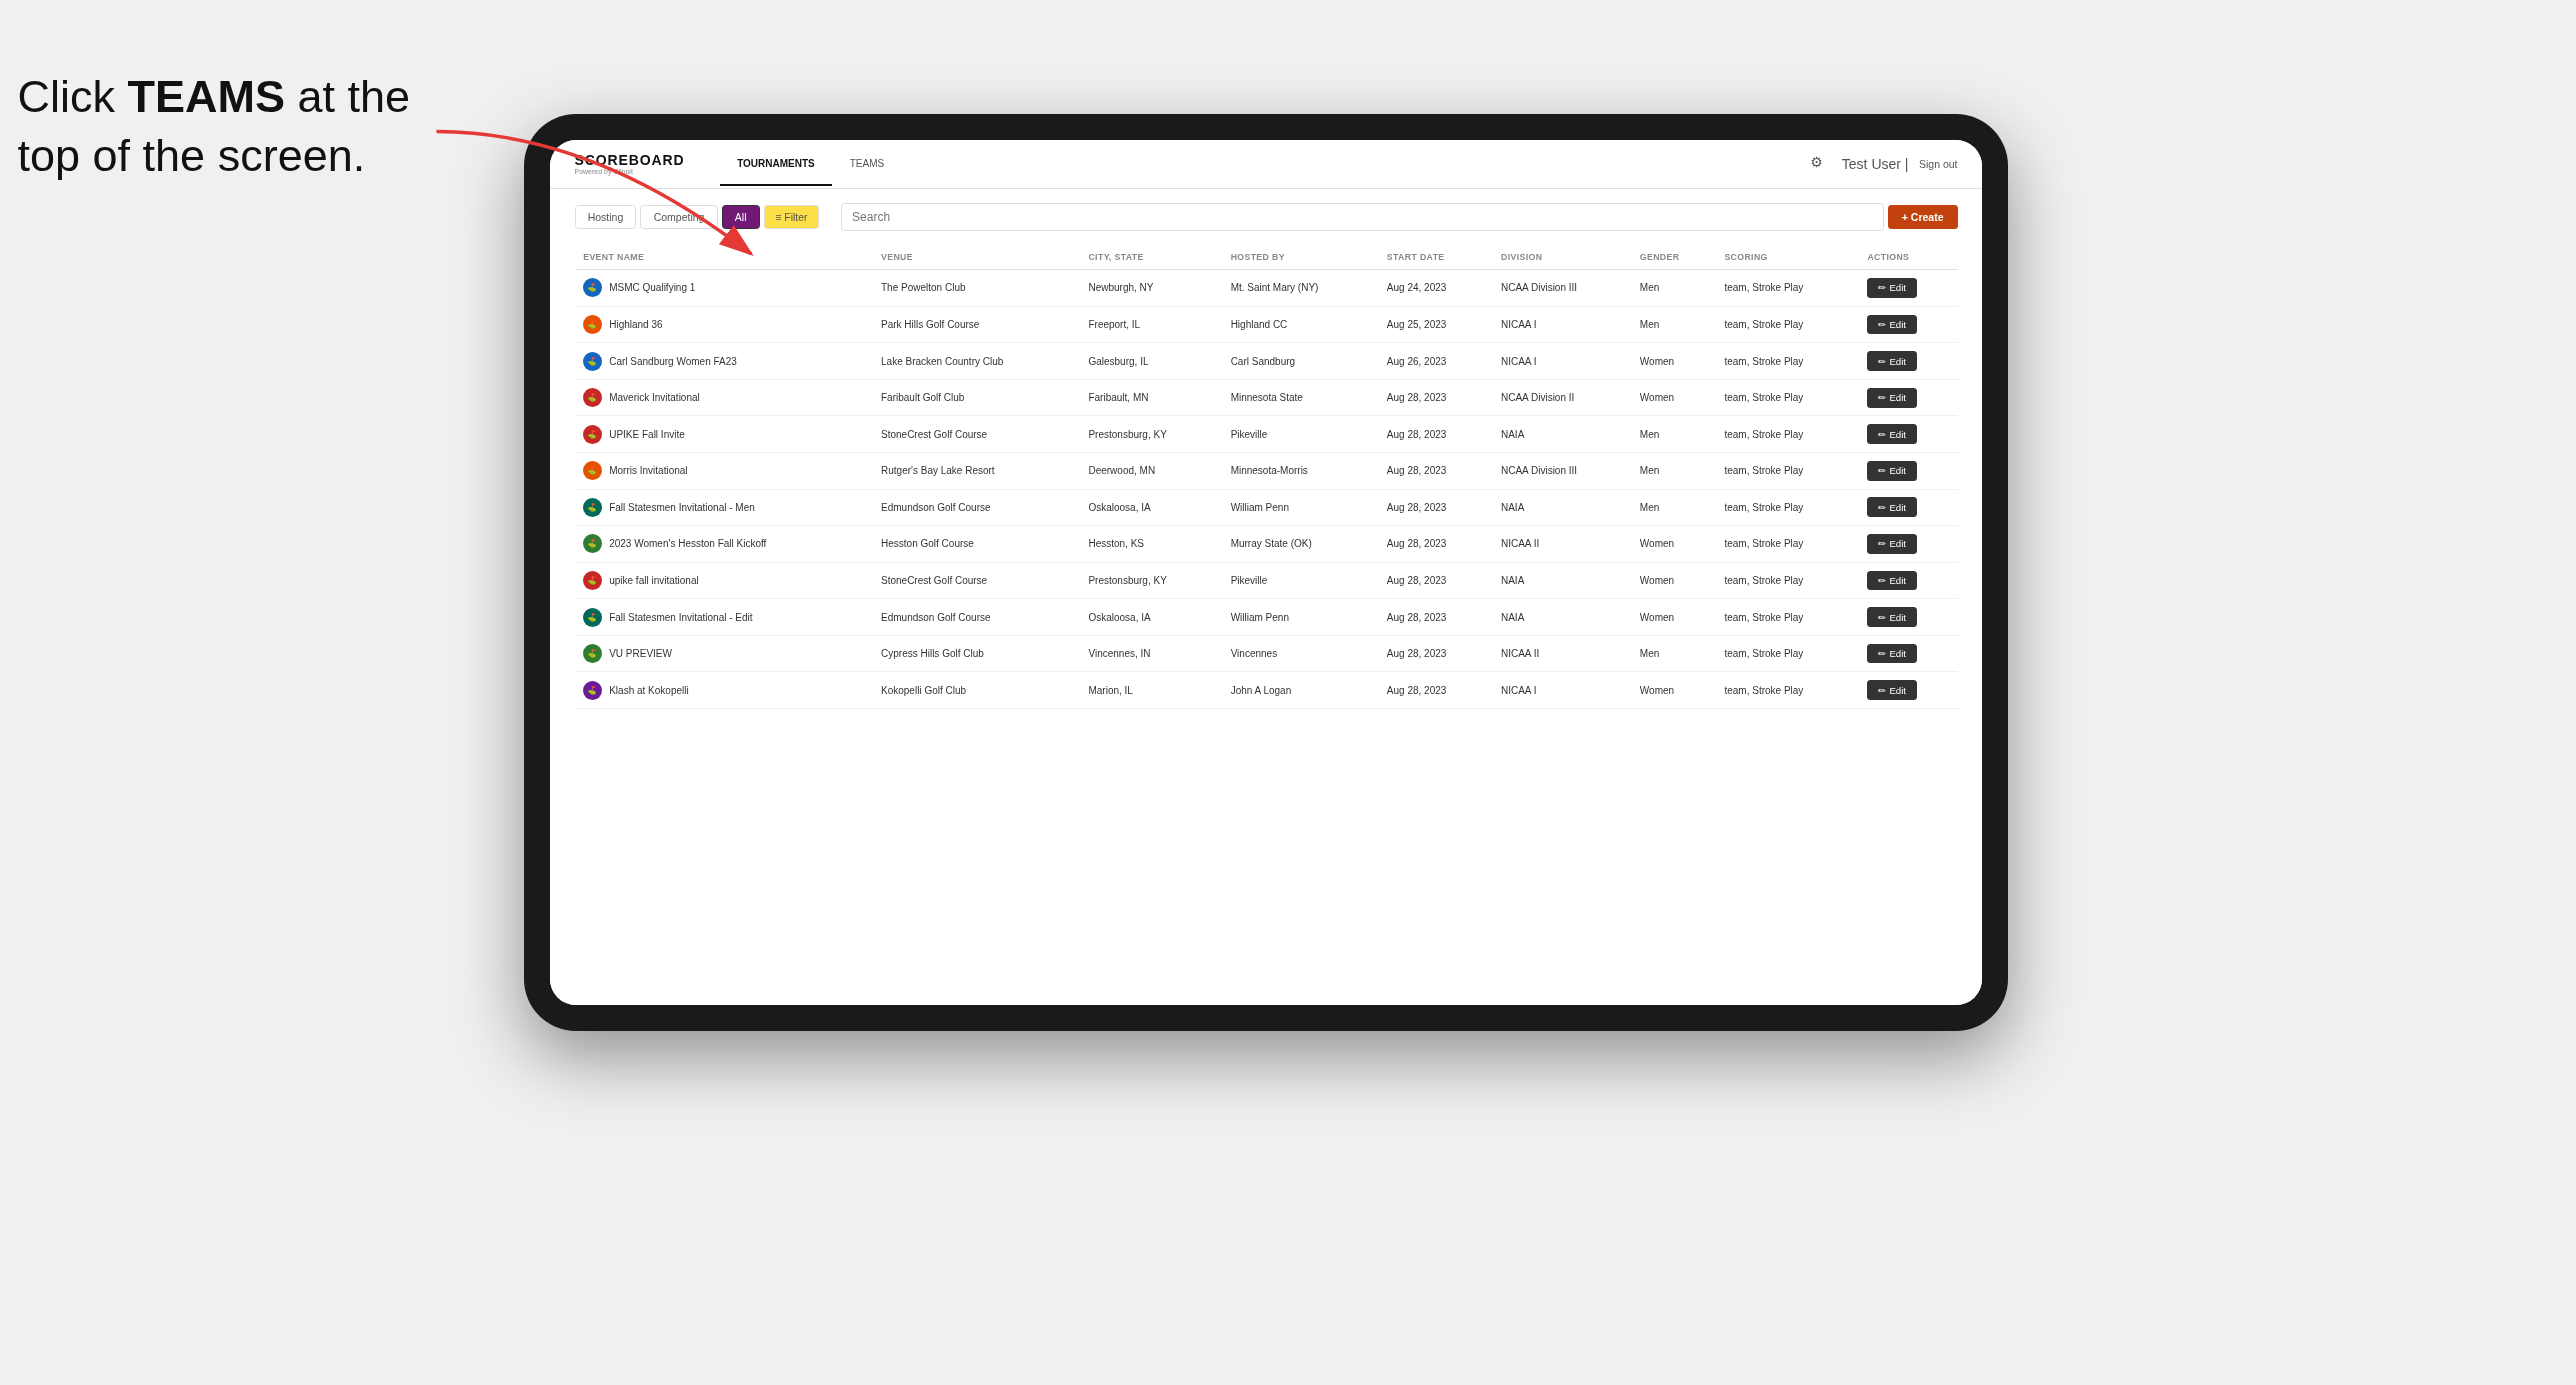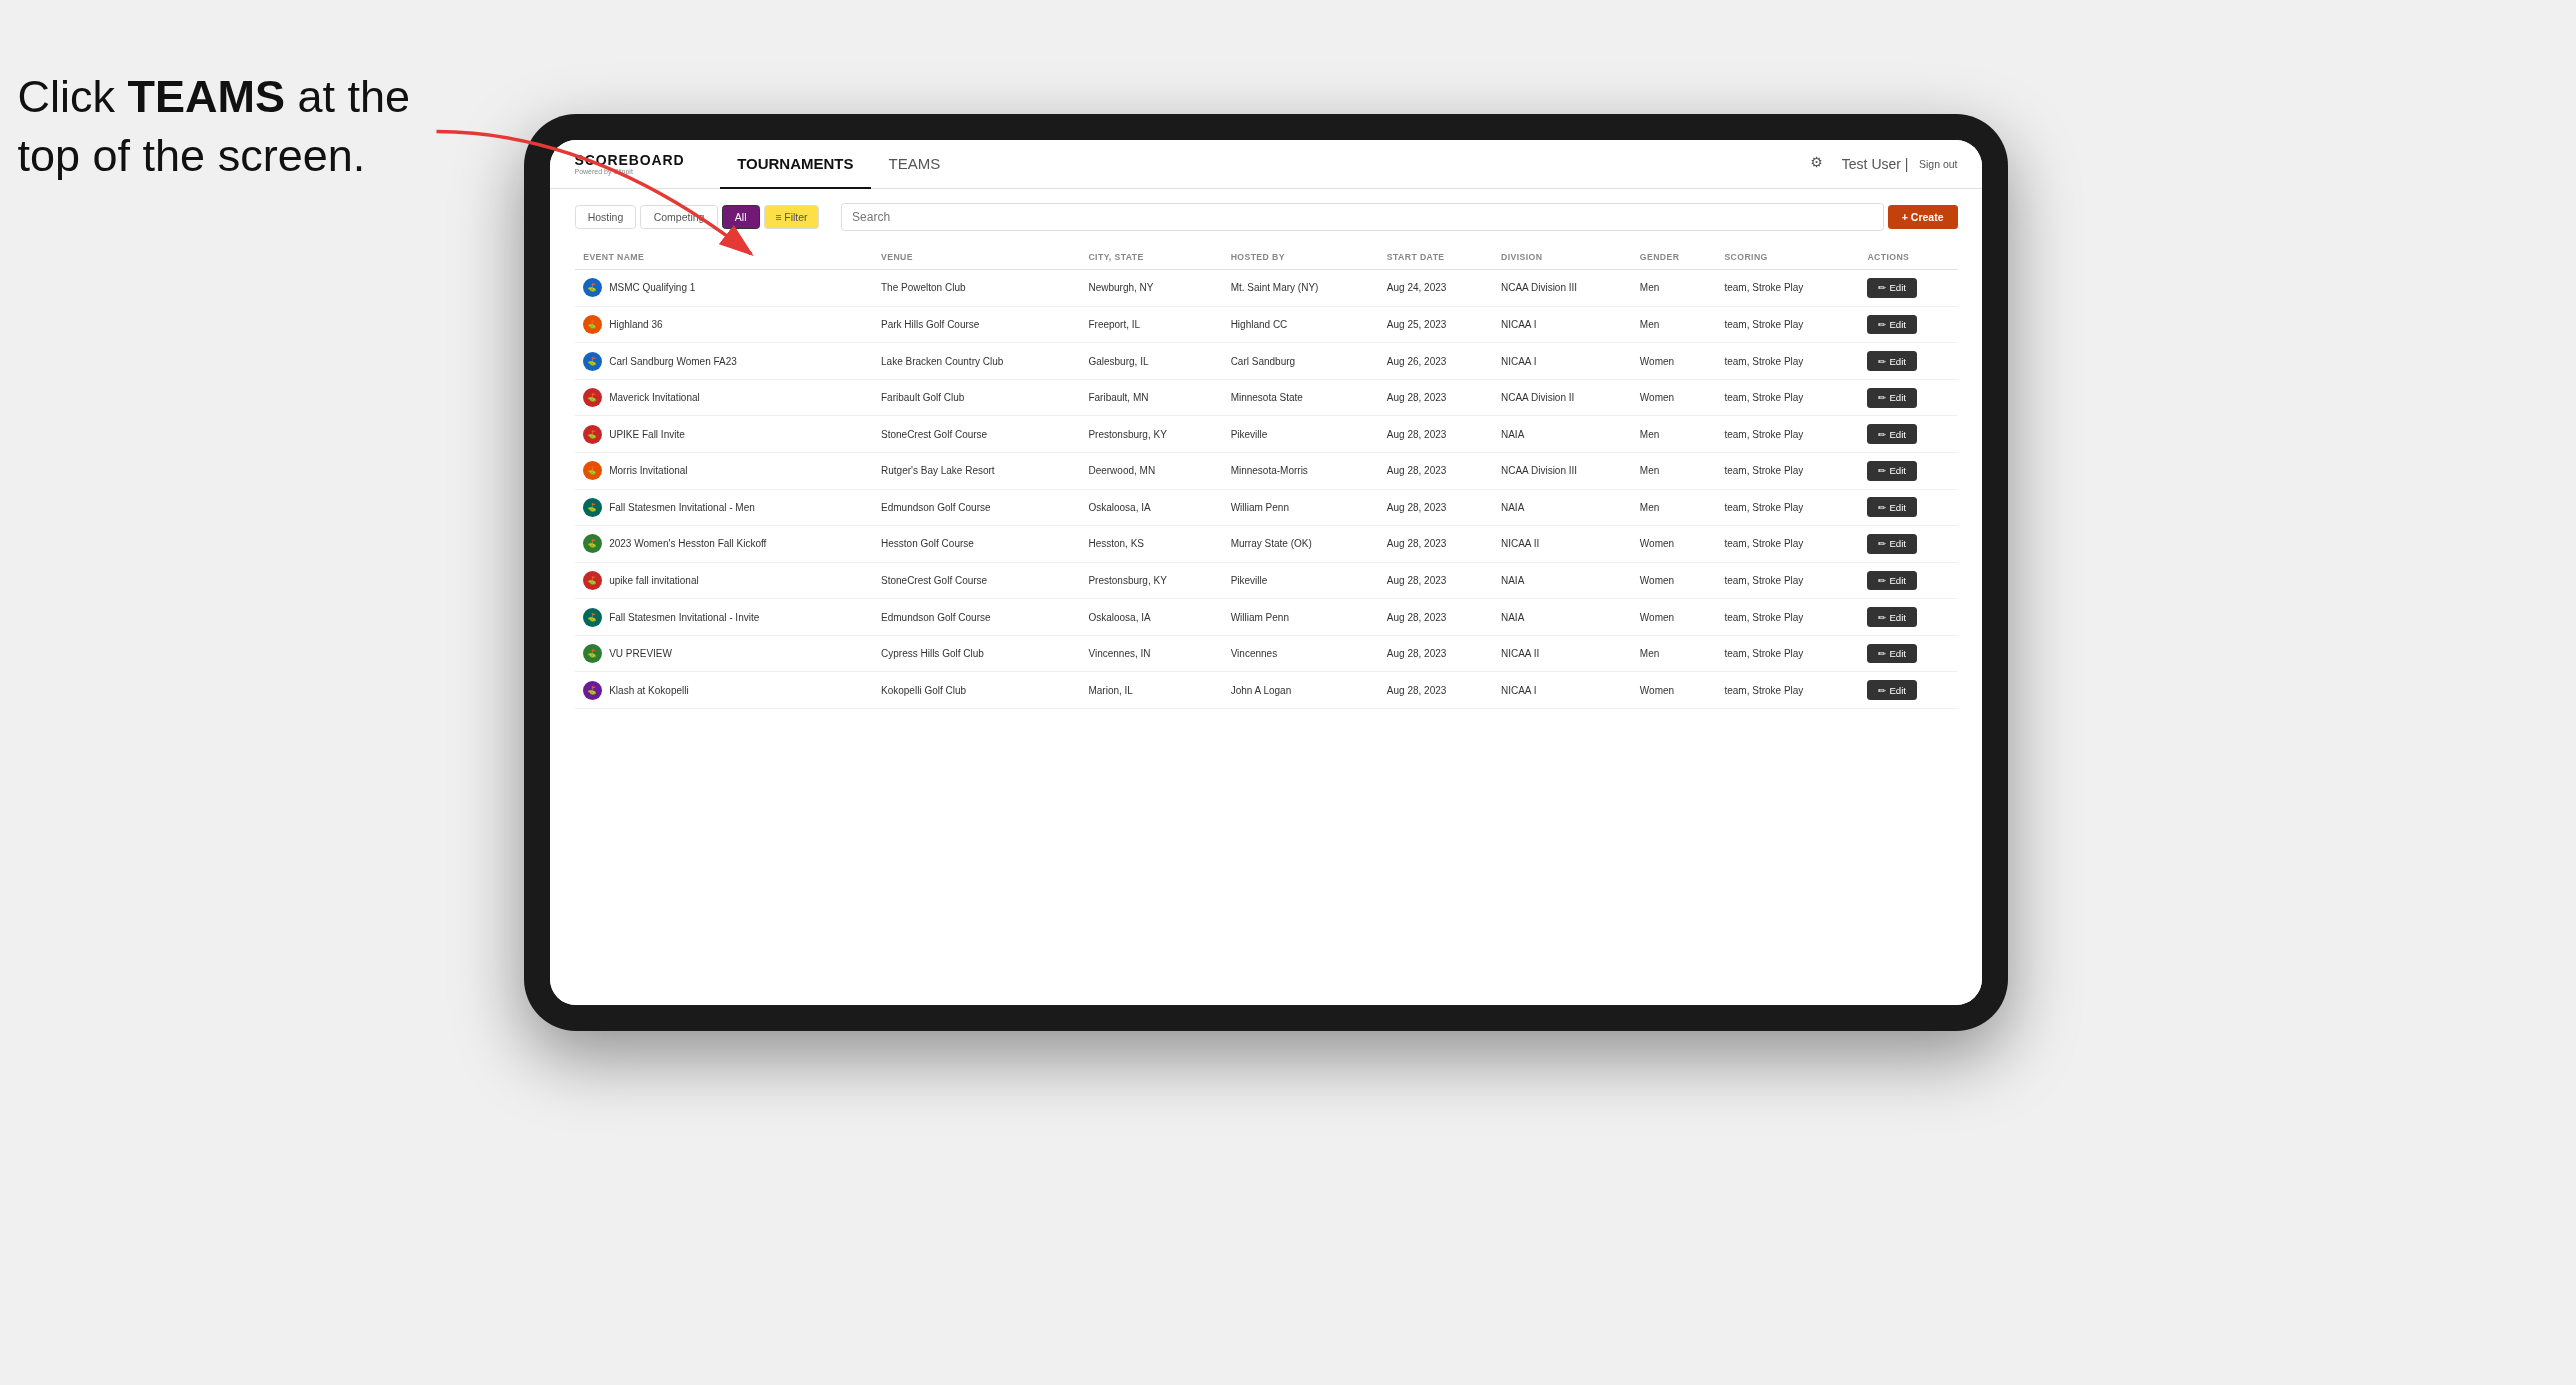--- a/index.html
+++ b/index.html
@@ -85,21 +85,21 @@
       color: #888;
       margin-top: 0.9px;
     }
     .nav-links {
       display: flex;
       gap: 0;
       flex: 1;
     }
     .nav-link {
       padding: 15.7px 17.5px;
-      font-size: 15px;
+      font-size: 10px;
       font-weight: 500;
       color: #555;
       cursor: pointer;
       text-decoration: none;
       border-bottom: 2.6px solid transparent;
       display: flex;
       align-items: center;
     }
     .nav-link.active {
       color: #111;
@@ -509,21 +509,21 @@
     <td>
       <button class="edit-btn">
         <span>✏</span> Edit
       </button>
     </td>
   </tr>
               <tr>
     <td>
       <div class="event-name-cell">
         <div class="team-logo logo-teal">⛳</div>
-        <span>Fall Statesmen Invitational - Invite</span>
+        <span>Fall Statesmen Invitational - Edit</span>
       </div>
     </td>
     <td>Edmundson Golf Course</td>
     <td>Oskaloosa, IA</td>
     <td>William Penn</td>
     <td>Aug 28, 2023</td>
     <td>NAIA</td>
     <td>Women</td>
     <td>team, Stroke Play</td>
     <td>

